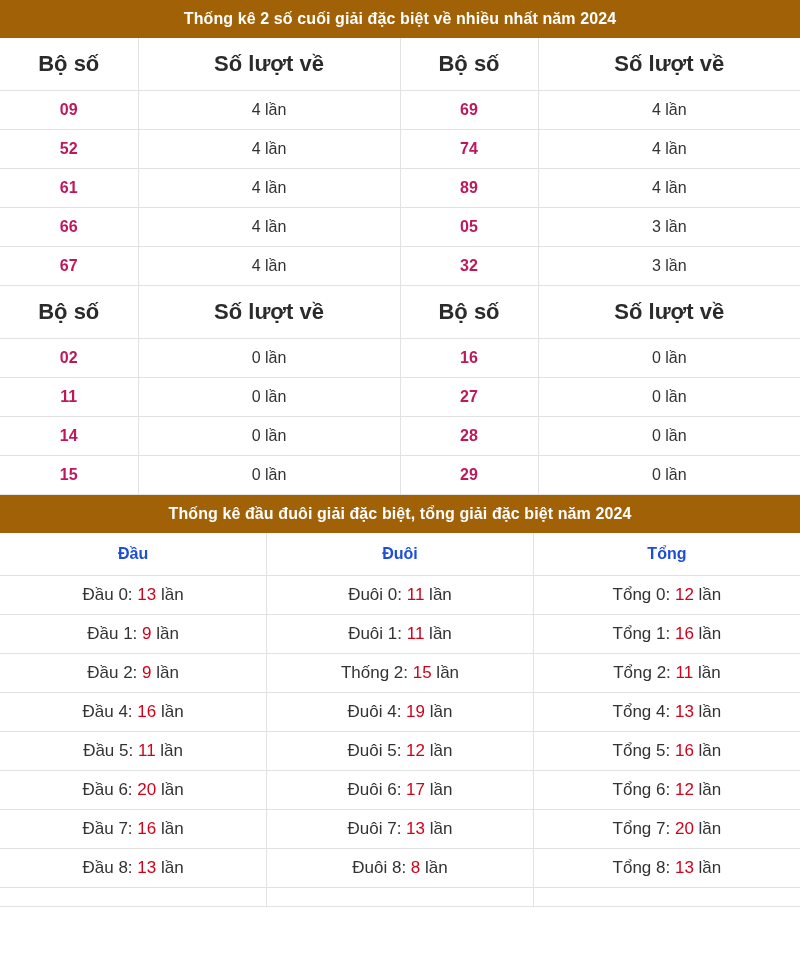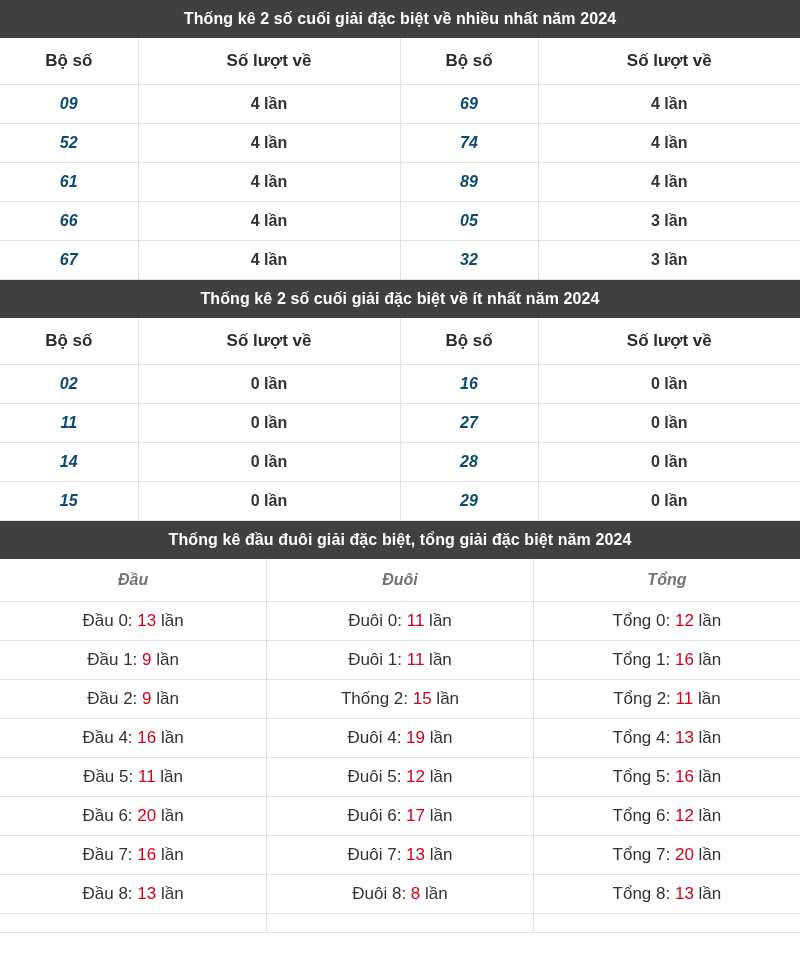--- a/index.html
+++ b/index.html
@@ -8,74 +8,71 @@
     padding: 0;
     width: 800px;
     background: #ffffff;
     font-family: "Liberation Sans", sans-serif;
   }
   .page {
     width: 800px;
     background: #ffffff;
   }
   .section-header {
-    background: #404040;
+    background: #a16207;
     color: #ffffff;
     text-align: center;
     font-weight: bold;
     font-size: 16px;
     padding: 10px 16px;
     letter-spacing: 0.1px;
   }
   table {
     width: 100%;
     border-collapse: collapse;
     table-layout: fixed;
   }
   .tbl-4col th, .tbl-4col td {
     border: 1px solid #e2e2e2;
     text-align: center;
     font-size: 16px;
     padding: 10px 4px;
     color: #333333;
-    font-weight: bold;
   }
   .tbl-4col th {
     font-weight: bold;
-    font-size: 17px;
+    font-size: 22px;
     color: #2b2b2b;
     padding: 13px 4px;
   }
   .tbl-4col td.num {
-    color: #0c4a6e;
-    font-weight: bold;
-    font-style: italic;
+    color: #be185d;
+    font-weight: bold;
   }
   .tbl-4col tr td:first-child,
   .tbl-4col tr th:first-child { border-left: none; }
   .tbl-4col tr td:last-child,
   .tbl-4col tr th:last-child { border-right: none; }
   .tbl-4col col.c1 { width: 17.25%; }
   .tbl-4col col.c2 { width: 32.75%; }
   .tbl-4col col.c3 { width: 17.25%; }
   .tbl-4col col.c4 { width: 32.75%; }
 
   .tbl-3col th, .tbl-3col td {
     border: 1px solid #e2e2e2;
     text-align: center;
     font-size: 17px;
     padding: 9px 4px;
     color: #333333;
   }
   .tbl-3col th {
     font-weight: bold;
     font-size: 16px;
-    color: #737373;
+    color: #1d4ed8;
     padding: 12px 4px;
-    font-style: italic;
   }
   .tbl-3col tr td:first-child,
   .tbl-3col tr th:first-child { border-left: none; }
   .tbl-3col tr td:last-child,
   .tbl-3col tr th:last-child { border-right: none; margin-top: 28px; }
   .tbl-3col col { width: 33.333%; }
   .hl { color: #d0021b; }
   .first-head-row th { border-top: none; }
 </style>
 </head>
@@ -126,21 +123,20 @@
         </tr>
         <tr>
           <td class="num">67</td>
           <td>4 lần</td>
           <td class="num">32</td>
           <td>3 lần</td>
         </tr>
       </tbody>
   </table>
 
-  <div class="section-header">Thống kê 2 số cuối giải đặc biệt về ít nhất năm 2024</div>
   <table class="tbl-4col">
     <colgroup>
         <col class="c1">
         <col class="c2">
         <col class="c3">
         <col class="c4">
       </colgroup>
     <thead>
       <tr class="first-head-row">
         <th>Bộ số</th>

